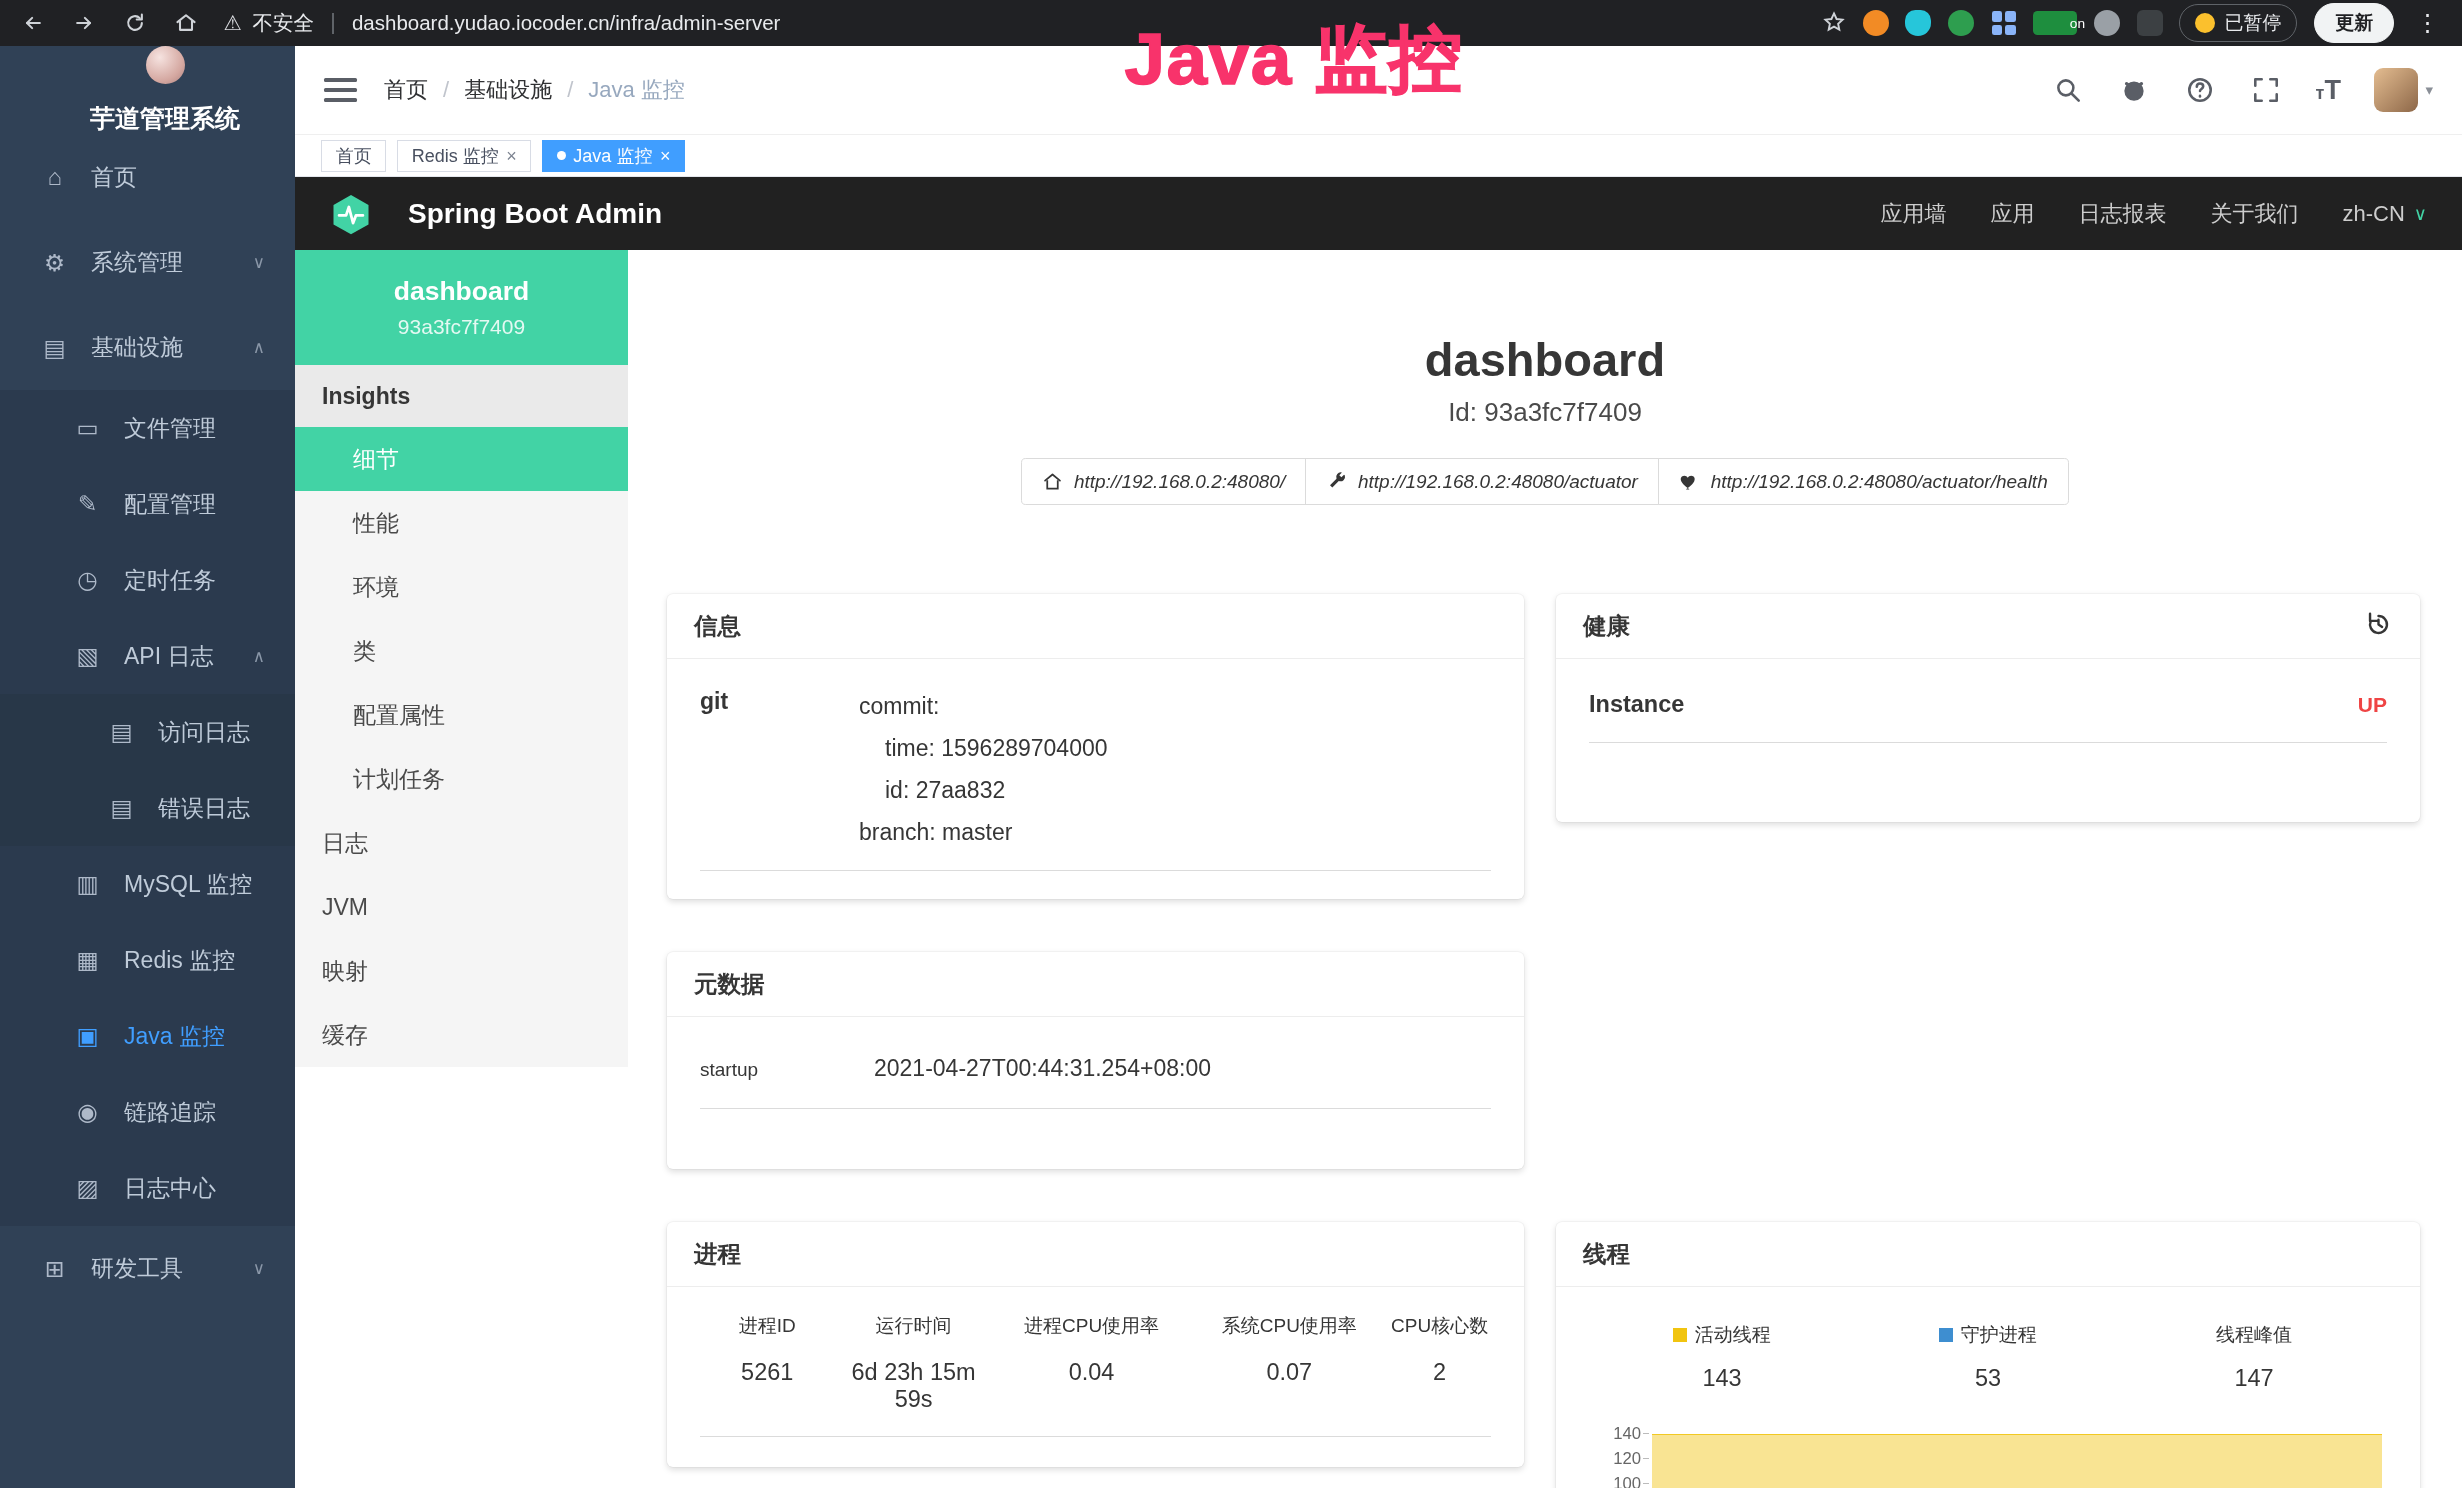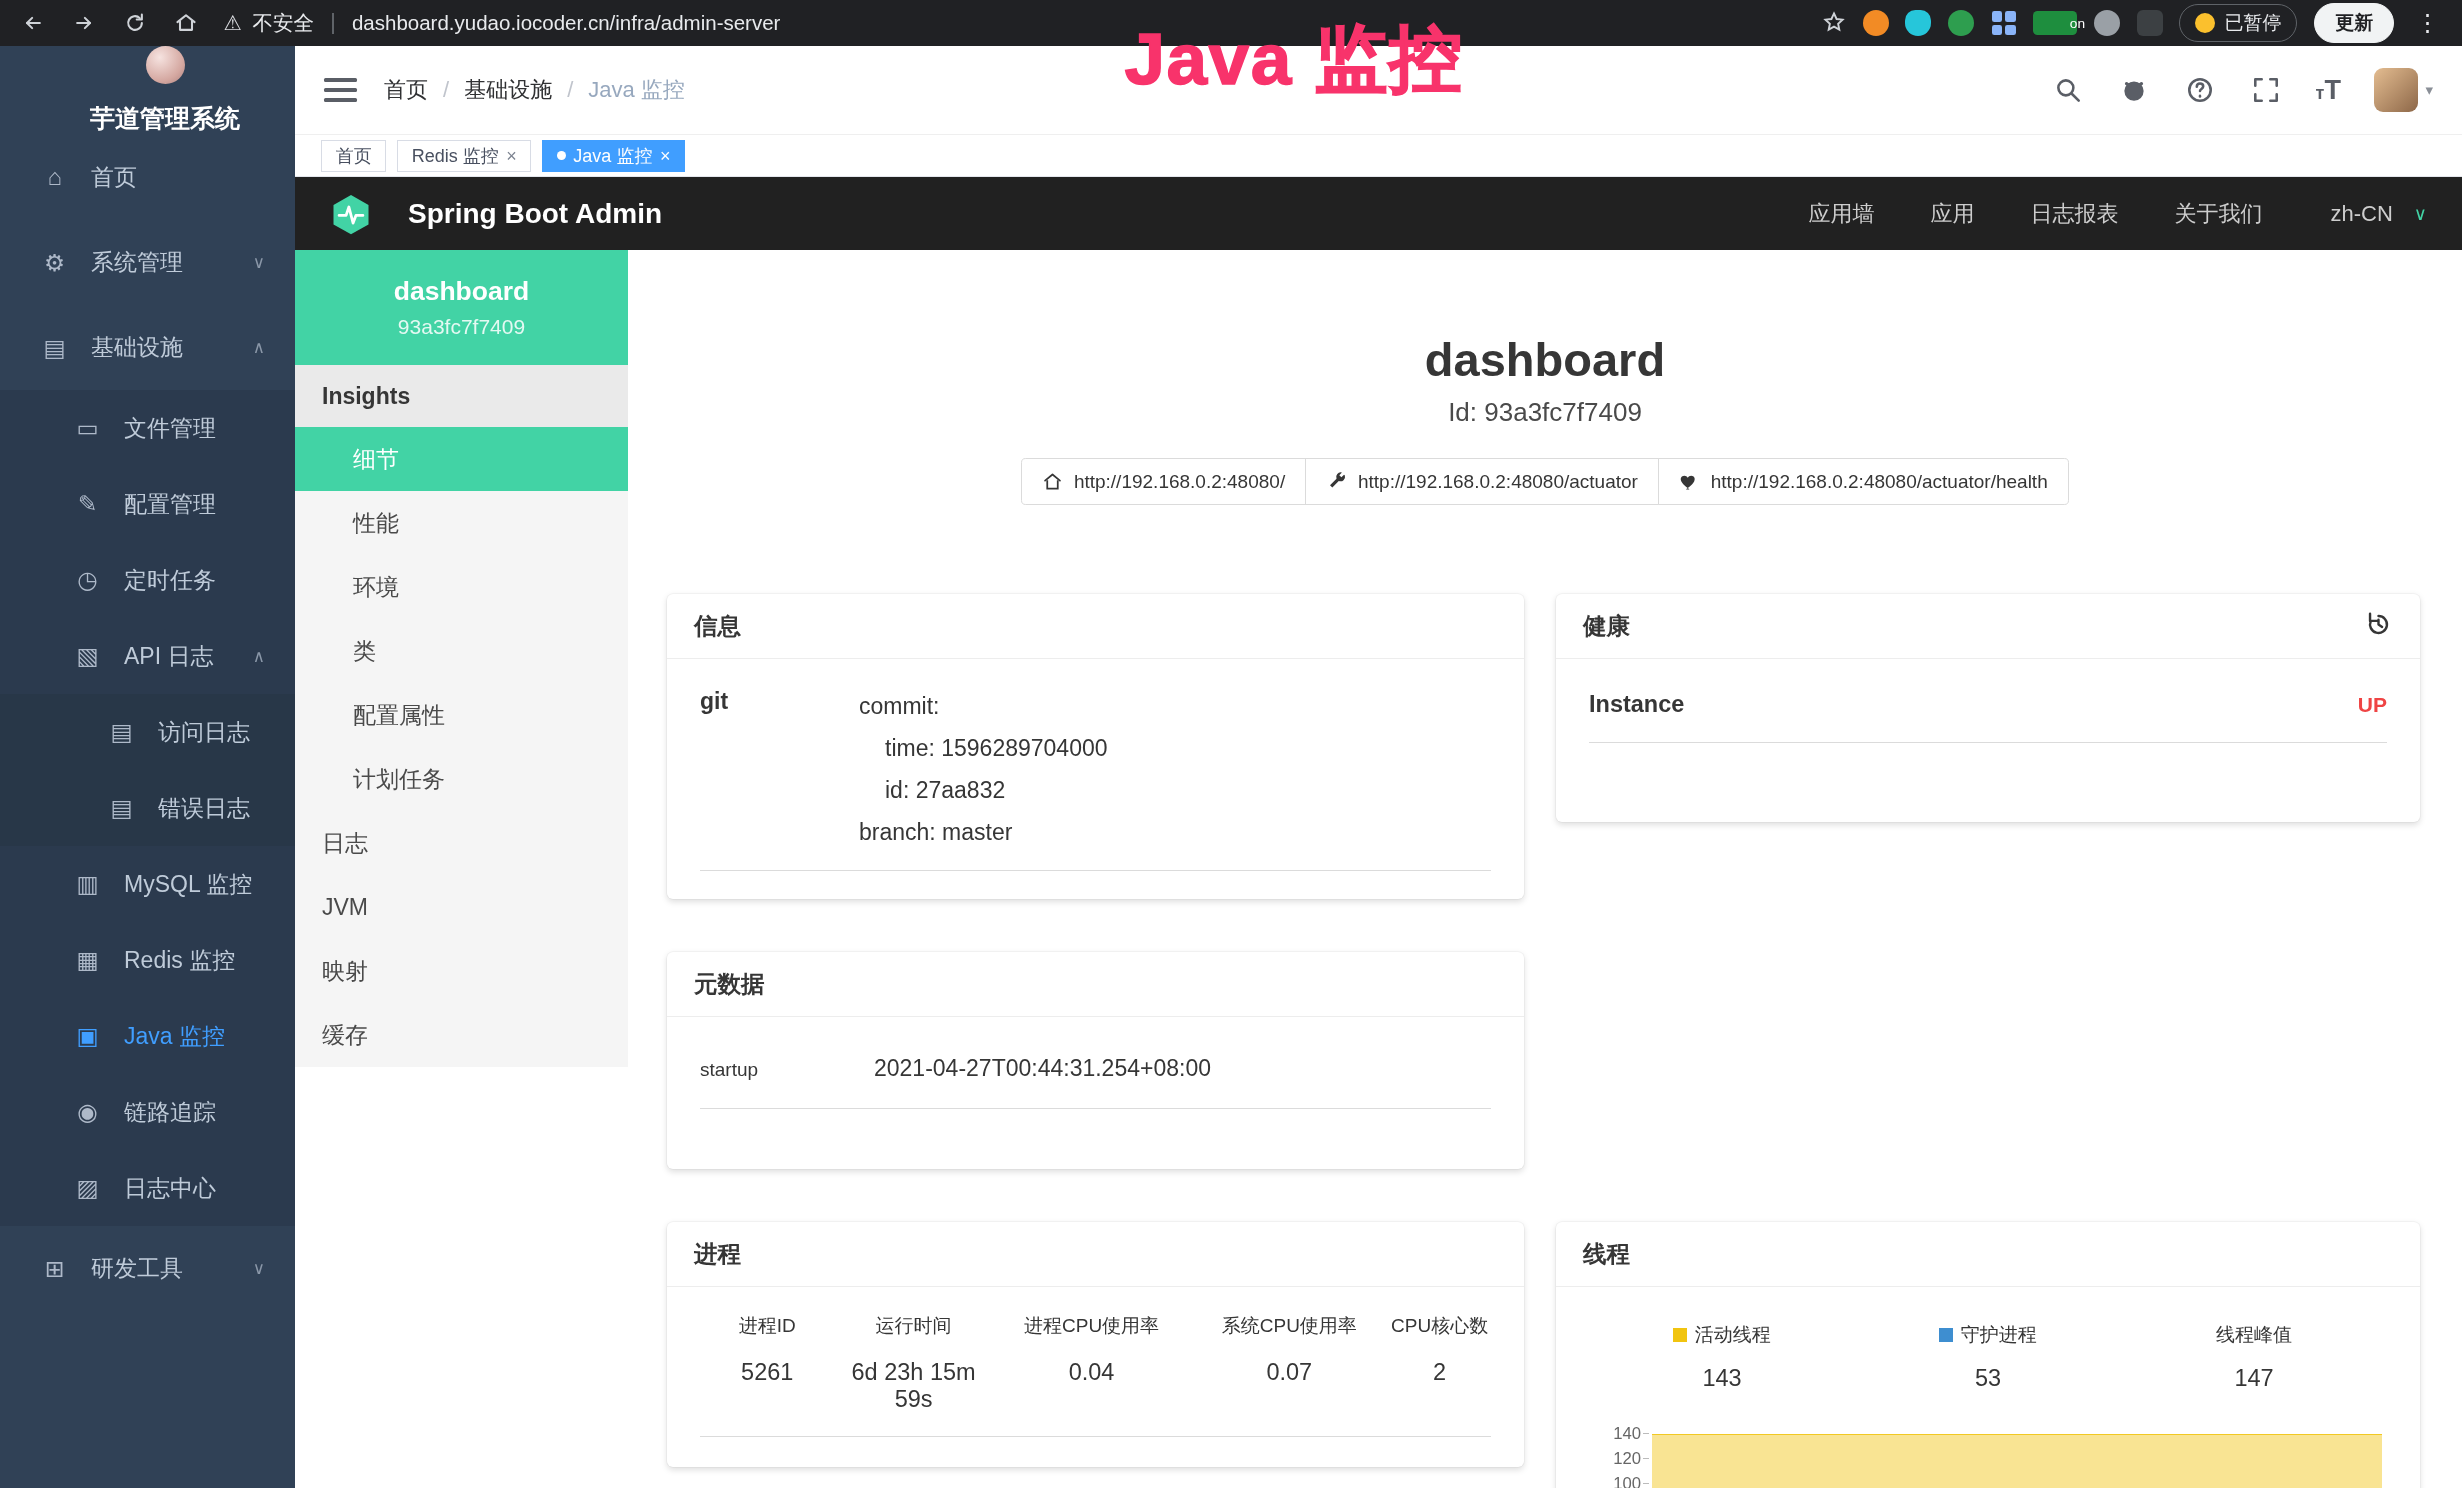--- a/index.html
+++ b/index.html
@@ -70,41 +70,41 @@
   .tag .tclose { font-size:18px; color:#7d8491; line-height:1; }
   .tag.active { background:#409EFF; border-color:#409EFF; color:#fff; }
   .tag.active .tdot { width:9px; height:9px; border-radius:50%; background:#fff; }
   .tag.active .tclose { color:#fff; }
 
   
   .sba-header { height:73px; background:#212121; display:flex; align-items:center; padding:0 35px; gap:36px; }
   .sba-logo svg { width:42px; height:42px; display:block; }
   .sba-brand { color:#fff; font-size:28px; font-weight:bold; }
   .sba-nav { margin-left:auto; display:flex; align-items:center; gap:44px; color:#cdcdcd; font-size:22px; }
-  .sba-nav span { cursor:pointer; white-space:nowrap;margin-left:12px; }
+  .sba-nav span { cursor:pointer; white-space:nowrap; }
   .locale { display:flex; gap:9px; align-items:center; }
   .locale .caret { color:#42d3a5; font-size:18px; }
 
   
   .sba-body { flex:1; display:flex; min-height:0; background:#fff; }
   .sba-side { width:333px; flex-shrink:0; background:#fff; }
   .inst { height:115px; background:#42d3a5; color:#fff; display:flex; flex-direction:column; align-items:center; justify-content:center; gap:7.6px; cursor:pointer; }
   .iname { font-size:26.5px; font-weight:bold; }
   .iid { font-size:21px; color:rgba(255,255,255,.85); }
   .msec { background:#eaeaea; padding:16px 27px; height:62px; display:flex; align-items:center; font-weight:bold; color:#363636; font-size:23px; }
   .ilist li { height:64px; display:flex; align-items:center; padding-left:58px; background:#f5f5f5; font-size:23px; color:#4a4a4a; cursor:pointer; }
   .ilist li.active { background:#42d3a5; color:#fff; }
   .rlist li { height:64px; display:flex; align-items:center; padding-left:27px; background:#f5f5f5; font-size:23px; color:#4a4a4a; cursor:pointer; }
 
   
   .sba-main { flex:1; min-width:0; position:relative; }
   .ptitle { text-align:center; margin-top:85px; font-size:47px; line-height:50px; color:#363636; font-weight:bold; }
   .pid { text-align:center; margin-top:12px; font-size:26px; color:#4a4a4a; }
   .plinks { margin-top:30px; display:flex; justify-content:center; }
-  .plink { display:flex; align-items:center; gap:10.6px; border:0.8px solid #dbdbdb; padding:0 20px; height:47px; font-size:19px; color:#363636; background:#fff; margin-left:-0.8px; cursor:pointer; white-space:nowrap; }
+  .plink { display:flex; align-items:center; gap:10.6px; border:0.8px solid #dbdbdb; padding:0 20px; height:47px; font-size:19px; color:#363636; background:#fff; margin-left:-0.8px; cursor:pointer; white-space:nowrap;font-style:italic; }
   .plink:first-child { border-radius:4.6px 0 0 4.6px; margin-left:0; }
   .plink:last-child { border-radius:0 4.6px 4.6px 0; }
   .plink svg { width:21px; height:21px; flex-shrink:0; }
 
   .cards { margin-top:89px; padding:0 42px 0 39px; display:flex; gap:32px; align-items:flex-start; }
   .colL { width:857px; flex-shrink:0; display:flex; flex-direction:column; gap:53px; }
   .colR { flex:1; display:flex; flex-direction:column; min-width:0; }
   .card { background:#fff; border-radius:6px; box-shadow:0 2.3px 6px rgba(10,10,10,.13), 0 0 0 0.8px rgba(10,10,10,.04); }
   .card-h { display:flex; align-items:center; justify-content:space-between; padding:0 27px; height:65px; border-bottom:0.8px solid #ededed; }
   .card-h .ct { font-size:23.5px; font-weight:bold; color:#363636; }

